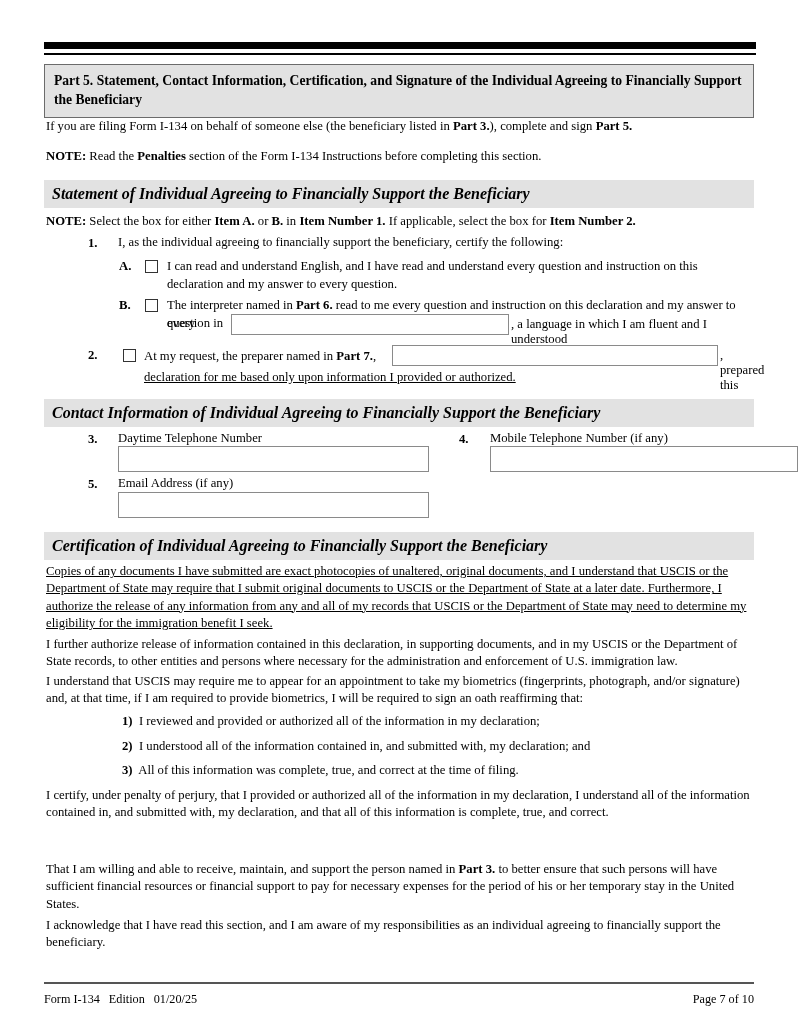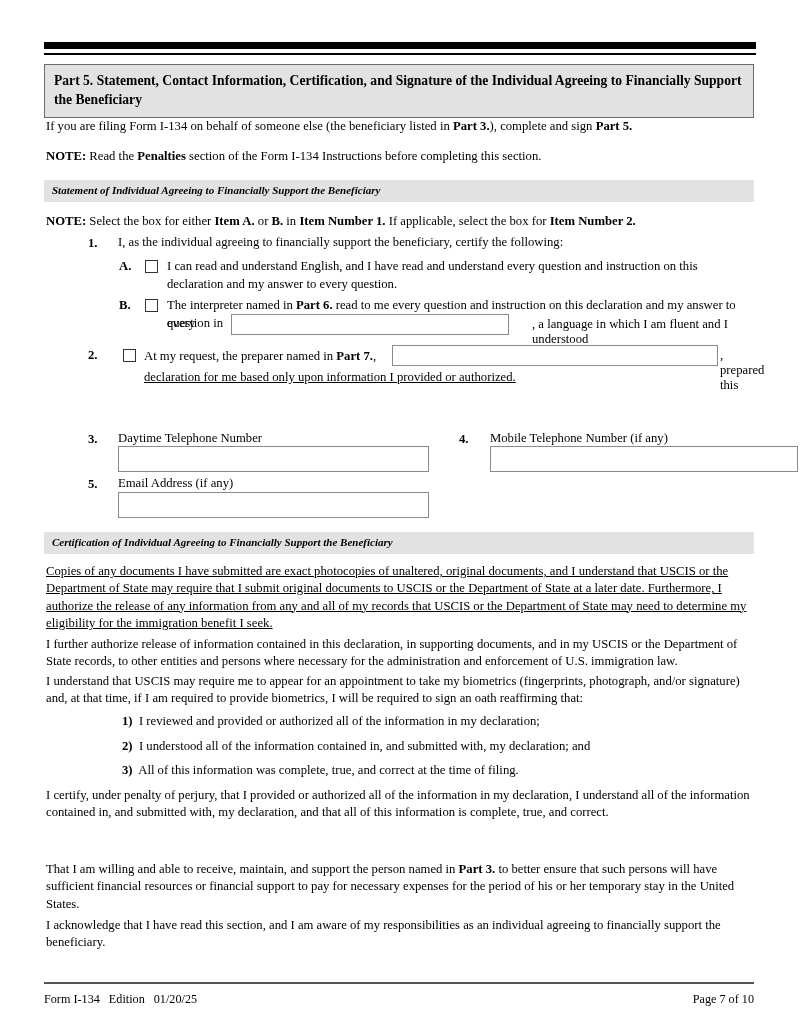--- a/index.html
+++ b/index.html
@@ -71,21 +71,21 @@
   
   .sub-bar {
     position: absolute;
     left: 0;
     width: 710px;
     box-sizing: border-box;
     background: #e2e2e2;
     padding: 4px 8px 5px 8px;
     font-weight: bold;
     font-style: italic;
-    font-size: 11px;
+    font-size: 16px;
     line-height: 1.2;
   }
   #bar-statement { top: 180px; }
   #bar-contact   { top: 399px; }
   #bar-cert      { top: 532px; }
 
   
   .note2 { left: 2px; top: 213px; width: 706px; }
 
   .item-num {
@@ -130,21 +130,21 @@
     background: #ffffff;
     height: 21px;
   }
   #fld-lang { left: 187px; top: 314px; width: 278px; }
   #fld-prep { left: 348px; top: 345px; width: 326px; }
 
   .inline-after {
     position: absolute;
     font-size: 12.7px;
   }
-  #after-lang { left: 467px; top: 317px; margin-left: 21px; }
+  #after-lang { left: 467px; top: 317px; }
   #after-prep { left: 676px; top: 348px; }
   #cont-B { left: 123px; top: 316px; }
   #cont-2 { left: 100px; top: 368px; width: 600px; text-decoration: underline; }
 
   
   #num-3 { left: 44px; top: 432px; }
   #lbl-3 { left: 74px; top: 431px; }
   #fld-3 { left: 74px; top: 446px; width: 311px; height: 26px; }
 
   #num-4 { left: 415px; top: 432px; }
@@ -259,20 +259,23 @@
 
   <div class="item-num" id="num-2">2.</div>
   <div class="cbox" id="cb-2"></div>
   <div class="item-body" id="txt-2">
     <span>At my request, the preparer named in </span><b>Part 7.</b><span>,</span>
   </div>
   <input class="tfield" id="fld-prep" type="text" value="" style="">
   <div class="inline-after" id="after-prep">, prepared this</div>
   <div class="item-body" id="cont-2">declaration for me based only upon information I provided or authorized.</div>
 
+  <div class="sub-bar" id="bar-contact">
+    <span>Contact Information of Individual Agreeing to Financially Support the Beneficiary</span>
+  </div>
 
   <div class="item-num" id="num-3">3.</div>
   <div class="fld-label" id="lbl-3">Daytime Telephone Number</div>
   <input class="tfield" id="fld-3" type="text" value="" style="">
 
   <div class="item-num" id="num-4">4.</div>
   <div class="fld-label" id="lbl-4">Mobile Telephone Number (if any)</div>
   <input class="tfield" id="fld-4" type="text" value="" style="">
 
   <div class="item-num" id="num-5">5.</div>

